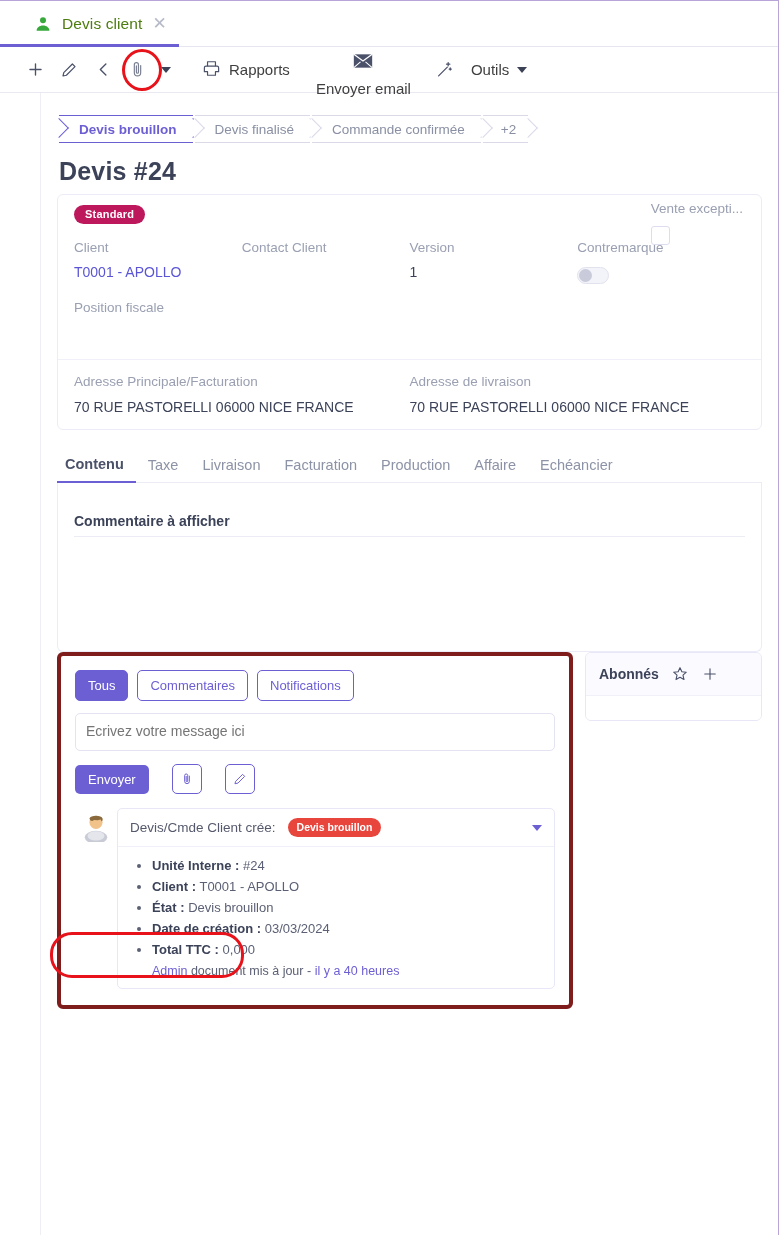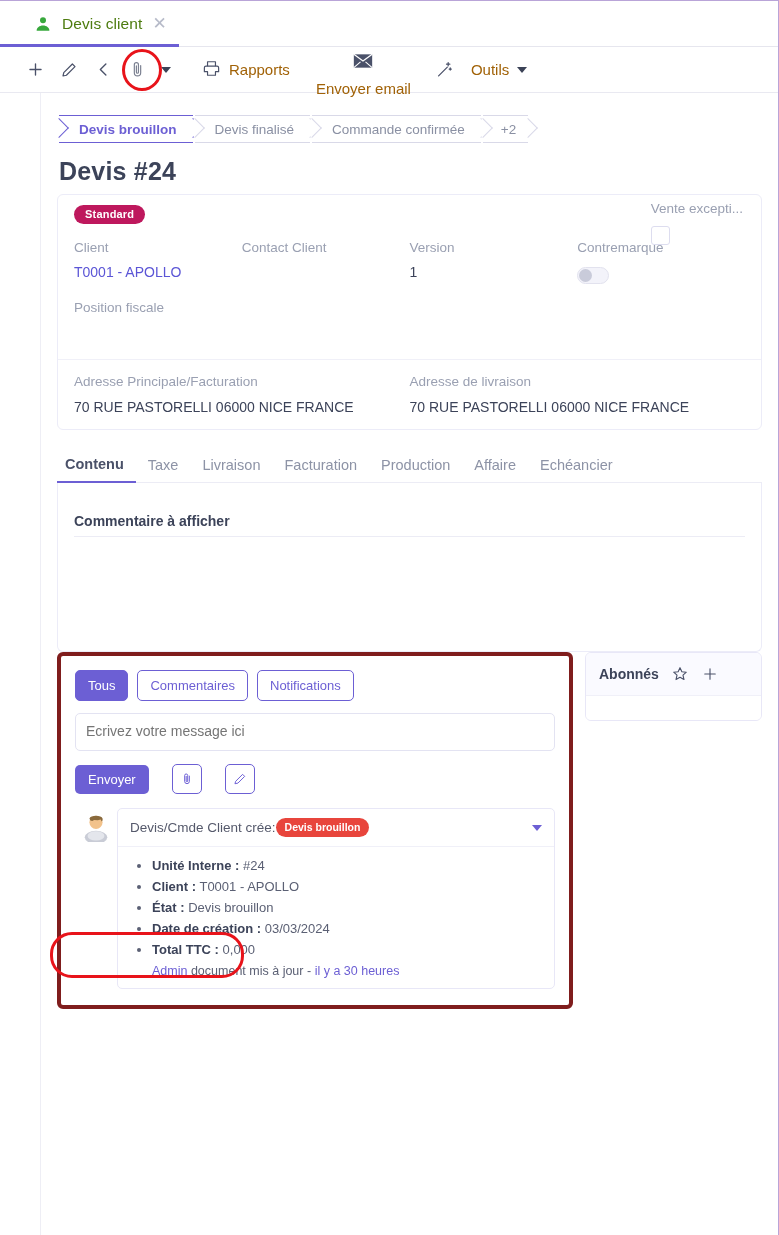--- a/index.html
+++ b/index.html
@@ -96,21 +96,21 @@
     border-top: 6px solid #3b4256;
   }
   .tb-sep { width: 14px; }
   .tb-btn {
     display: flex;
     align-items: center;
     gap: 8px;
     height: 34px;
     padding: 0 10px;
     font-size: 15px;
-    color: #a16207;
+    color: #404040;
     cursor: pointer;
     white-space: nowrap;
   }
   .tb-btn-gap { margin-left: 6px; flex-direction: column; }
 
   
   .ring {
     position: absolute;
     border: 3px solid #e8131a;
     border-radius: 50%;
@@ -450,21 +450,21 @@
     flex: 1;
     border: 1px solid #e8e7f7;
     border-radius: 5px;
     background: #fff;
   }
   .bubble-head {
     display: flex;
     align-items: center;
     padding: 9px 12px;
     border-bottom: 1px solid #f0f0f8;
-    gap: 0;
+    gap: 12px;
   }
   .bubble-head .ht { font-size: 13.5px; color: #55596b; }
   .pill-red {
     background: #e8453c;
     color: #fff;
     font-size: 10.5px;
     font-weight: bold;
     border-radius: 10px;
     padding: 3px 9px 4px;
     white-space: nowrap;
@@ -737,21 +737,21 @@
                   </li>
                   <li>
                     <b>Total TTC :</b>
                     <span>0,000</span>
                   </li>
                 </ul>
                 <div class="meta">
                   <span class="u">Admin</span>
                   <span>document mis à jour</span>
                   <span>-</span>
-                  <span class="t">il y a 30 heures</span>
+                  <span class="t">il y a 40 heures</span>
                 </div>
               </div>
             </div>
           </div>
         </div>
 
         <div class="subs-card">
           <div class="subs-head">
             <span class="subs-title">Abonnés</span>
             <span class="subs-icon">

